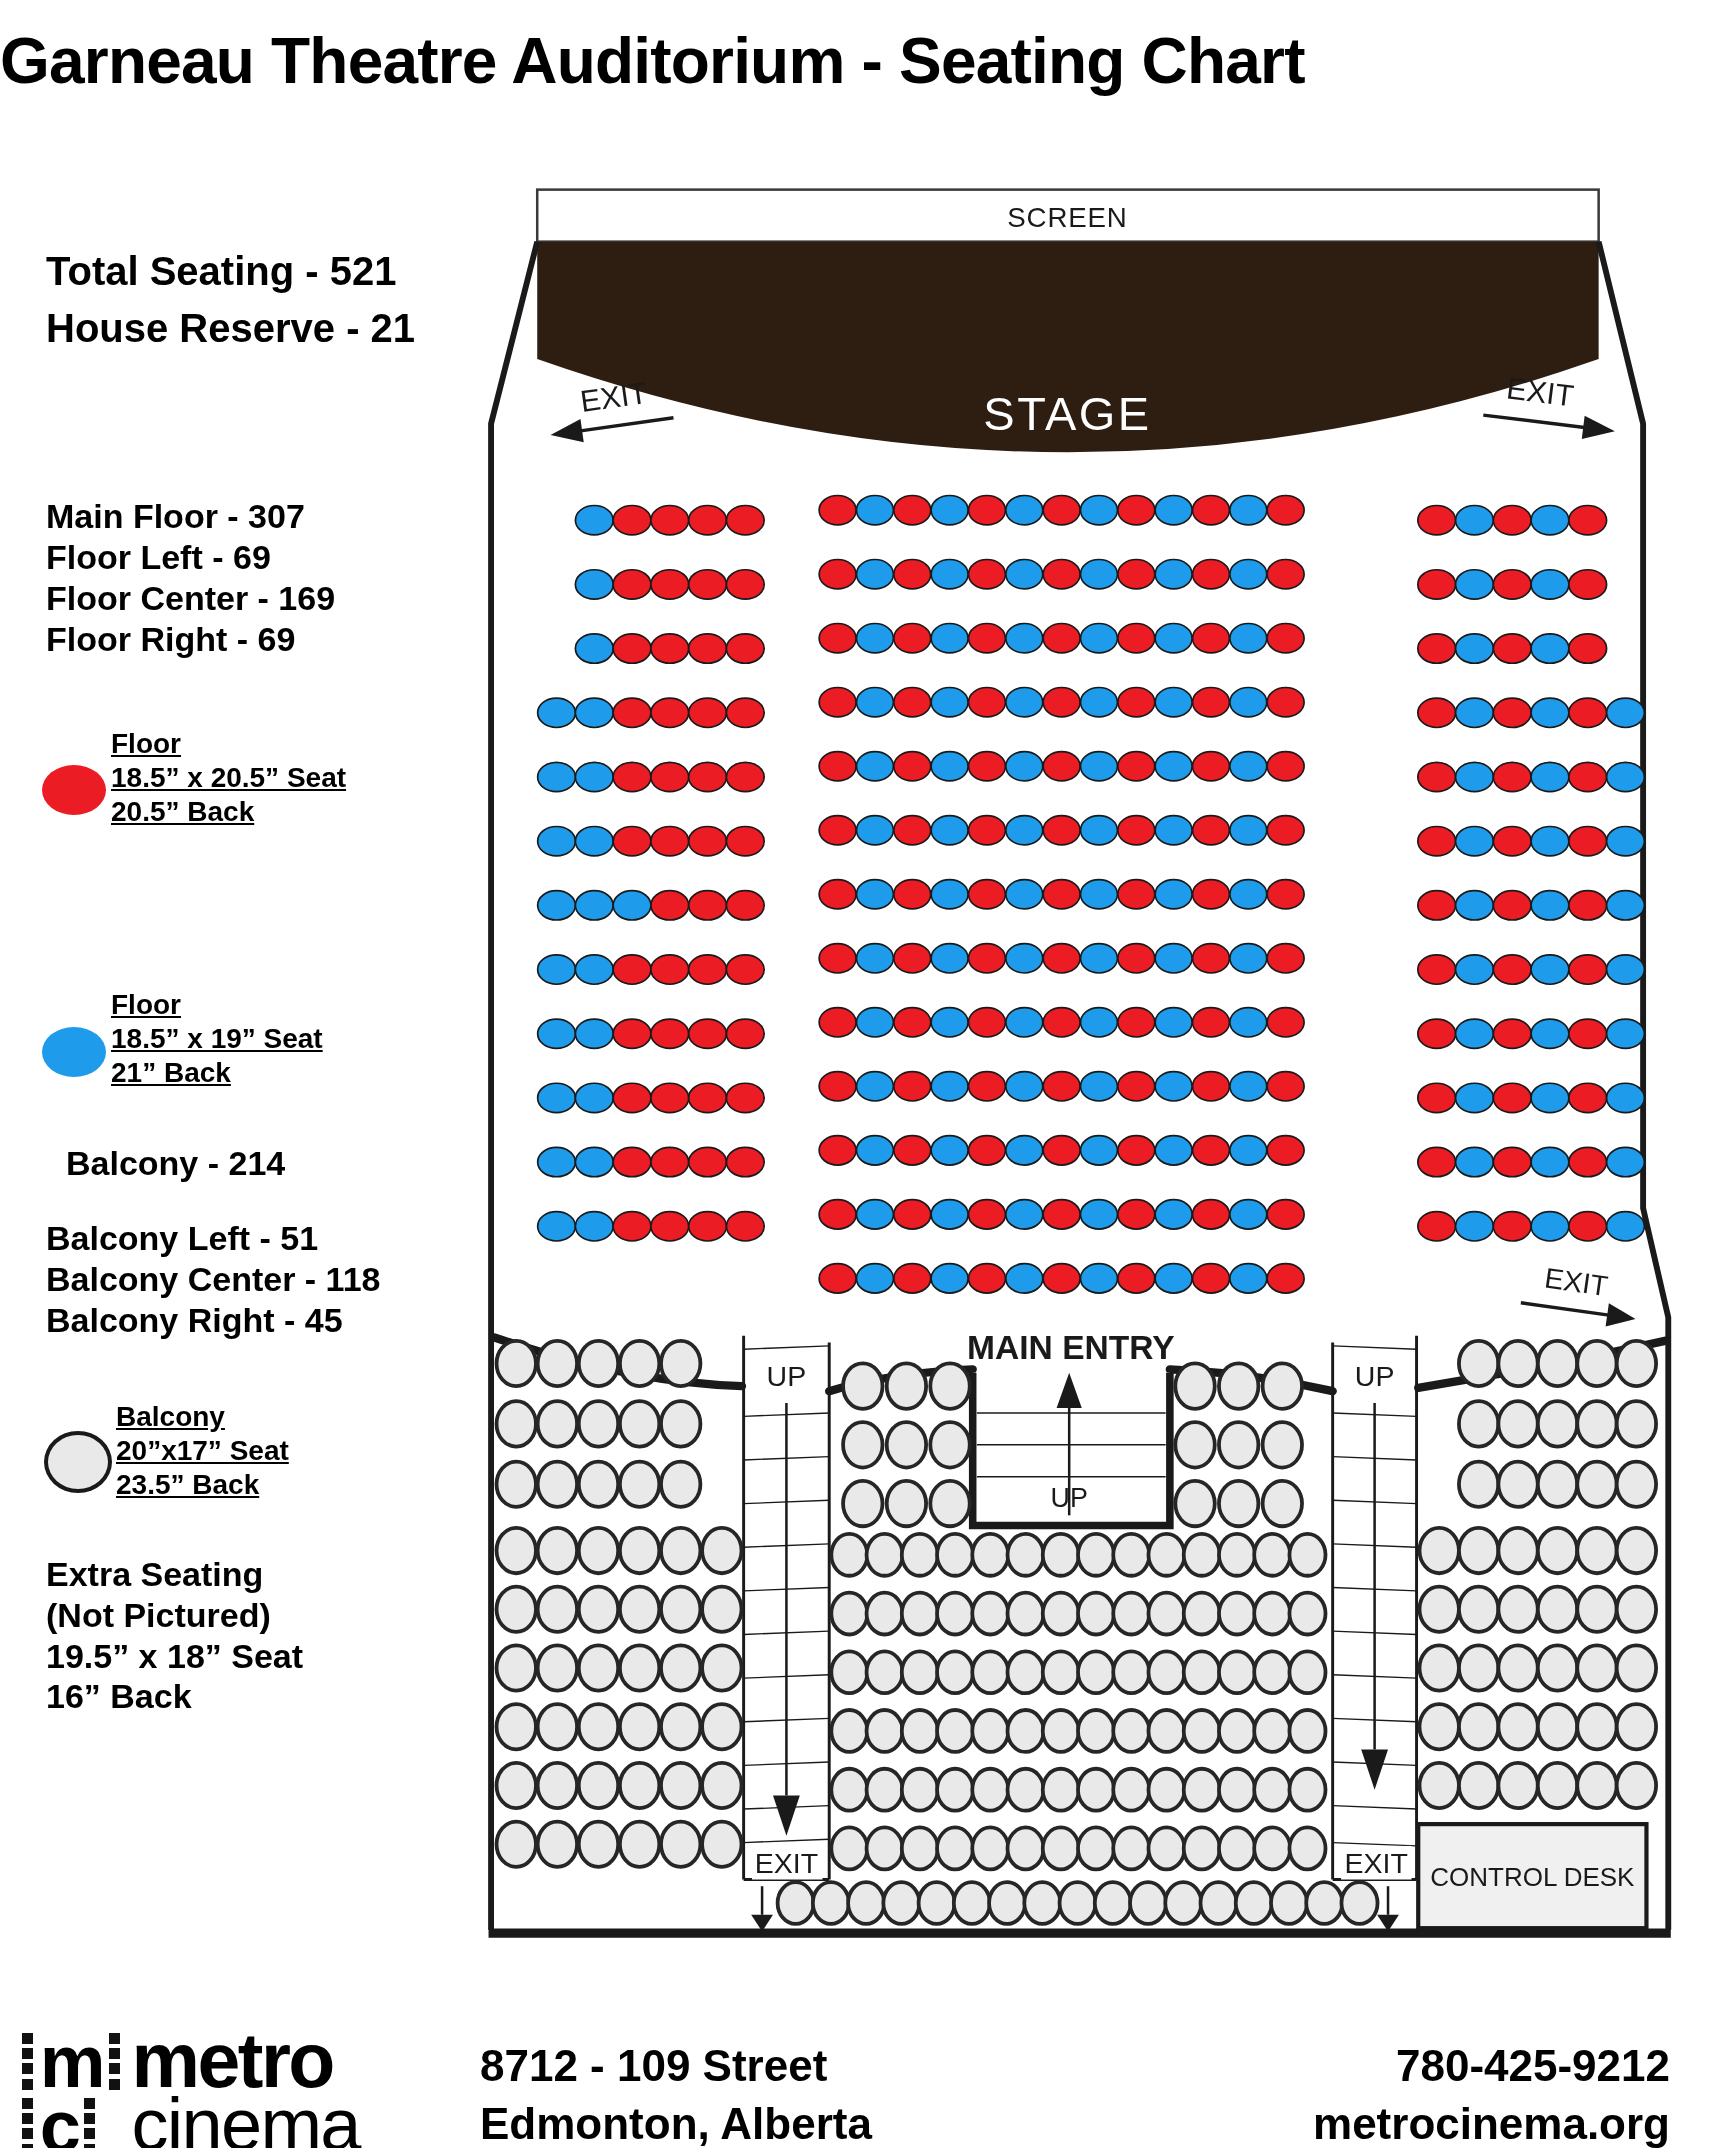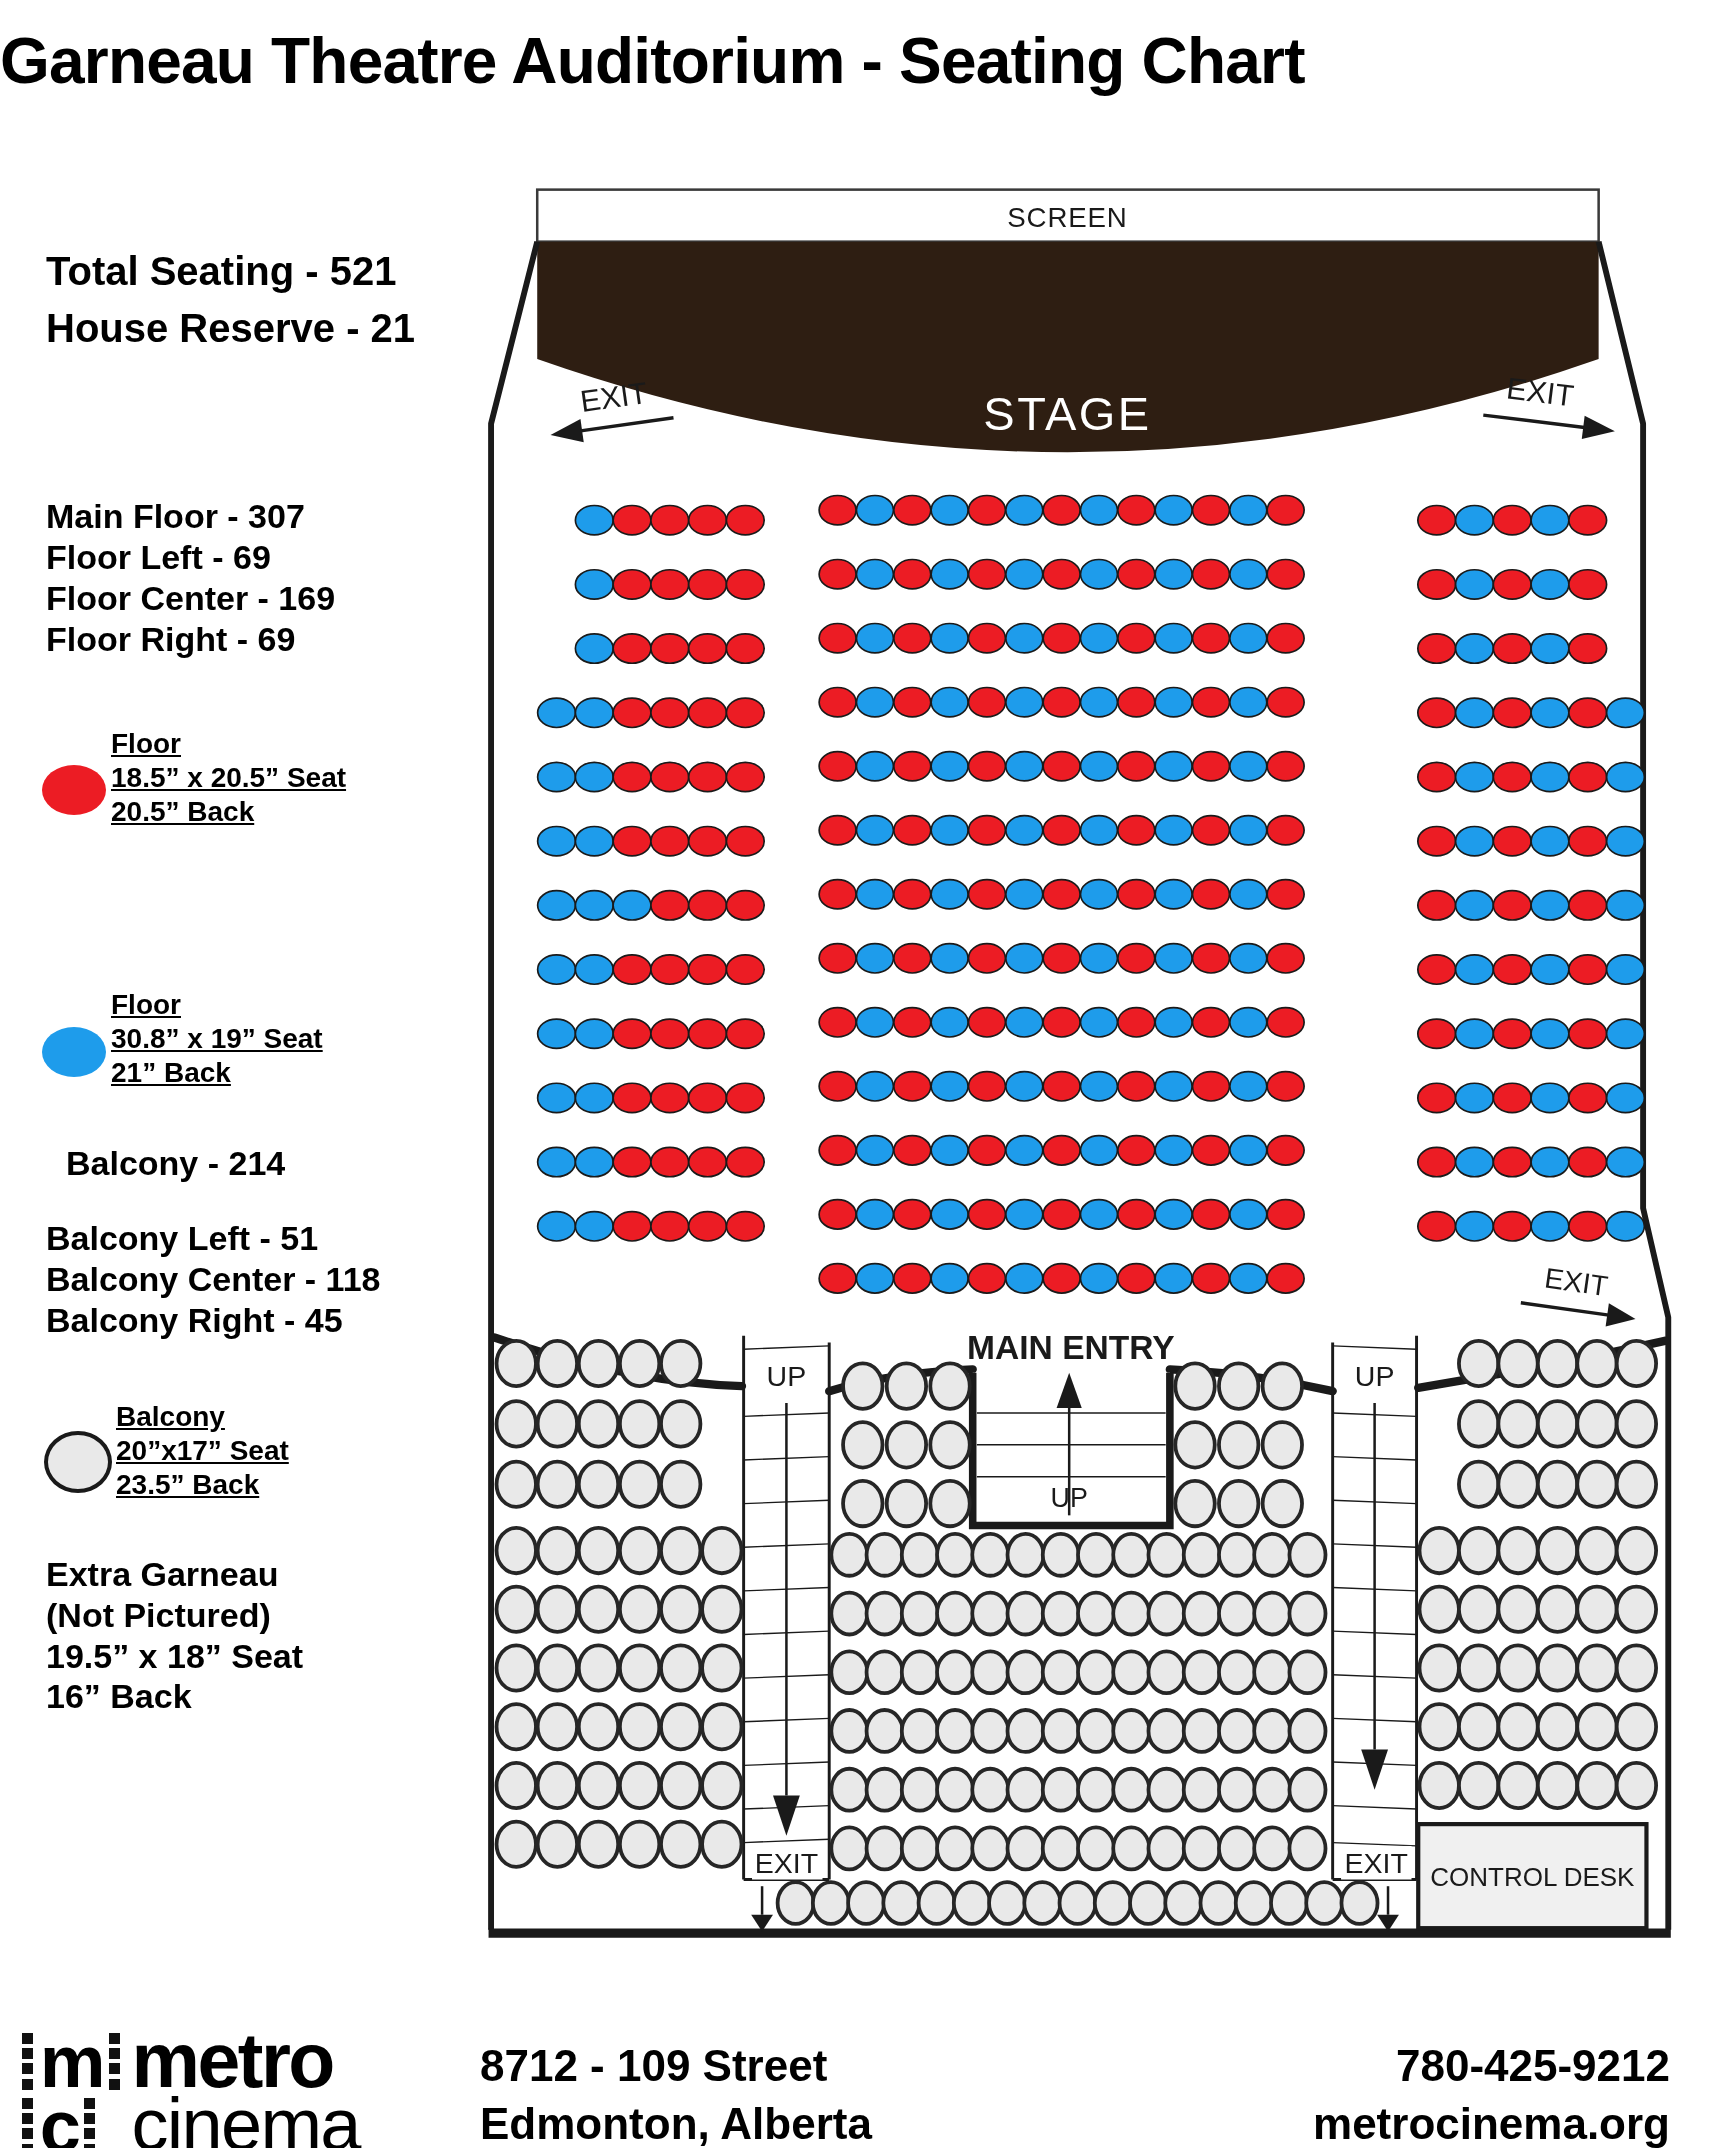--- a/index.html
+++ b/index.html
@@ -707,41 +707,41 @@
   <div class="abs swatch sw-red"></div>
   <div class="abs legend-text lg-red-t">
     <div>Floor</div>
     <div>18.5” x 20.5” Seat</div>
     <div>20.5” Back</div>
   </div>
 
   <div class="abs swatch sw-blue"></div>
   <div class="abs legend-text lg-blue-t">
     <div>Floor</div>
-    <div>30.8” x 19” Seat</div>
+    <div>18.5” x 19” Seat</div>
     <div>21” Back</div>
   </div>
 
   <div class="abs stat s-balcony">Balcony - 214</div>
 
   <div class="abs stat s-balconylcr">
     <div>Balcony Left - 51</div>
     <div>Balcony Center - 118</div>
     <div>Balcony Right - 45</div>
   </div>
 
   <div class="abs swatch sw-gray"></div>
   <div class="abs legend-text lg-gray-t">
     <div>Balcony</div>
     <div>20”x17” Seat</div>
     <div>23.5” Back</div>
   </div>
 
   <div class="abs stat s-extra">
-    <div>Extra Garneau</div>
+    <div>Extra Seating</div>
     <div>(Not Pictured)</div>
     <div>19.5” x 18” Seat</div>
     <div>16” Back</div>
   </div>
 
   <div class="abs logo">
     <div class="logo-icon">
       <div class="icon-row">
         <div class="dots">
             <div class="dot"></div>

